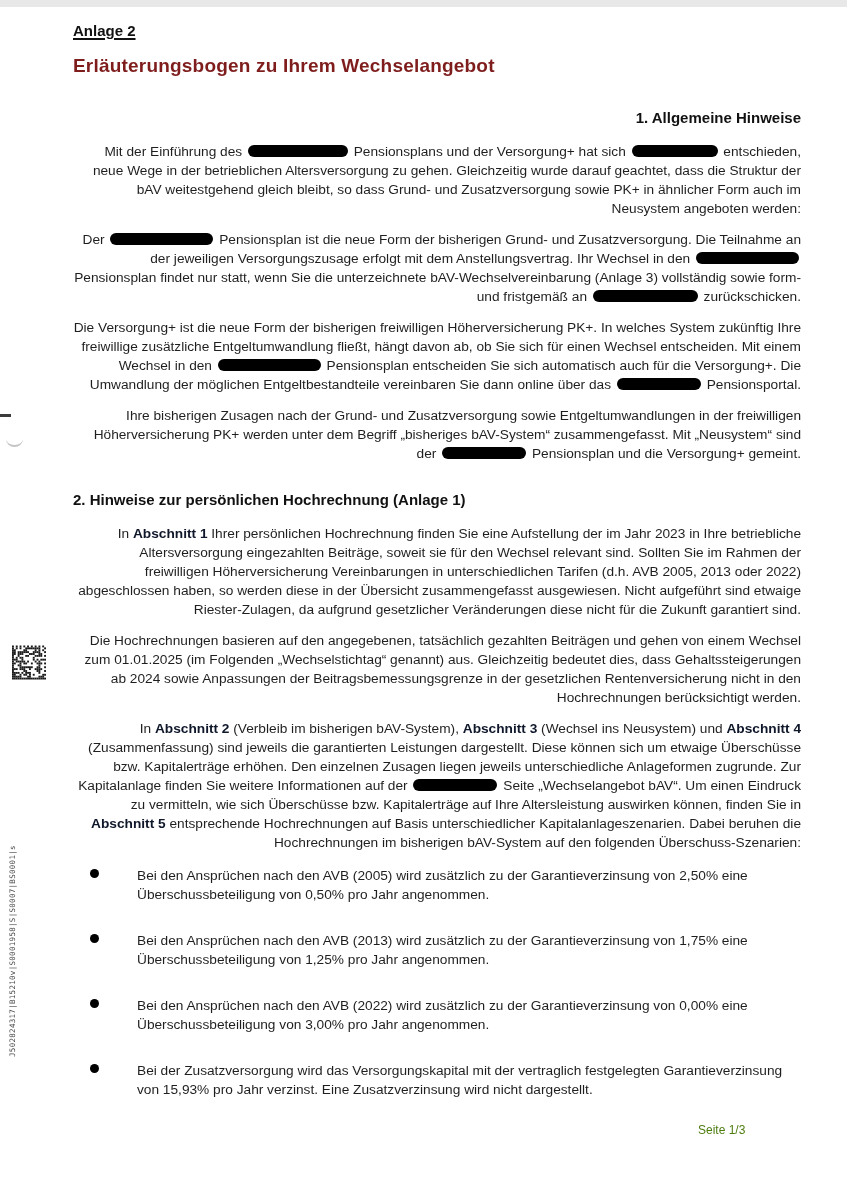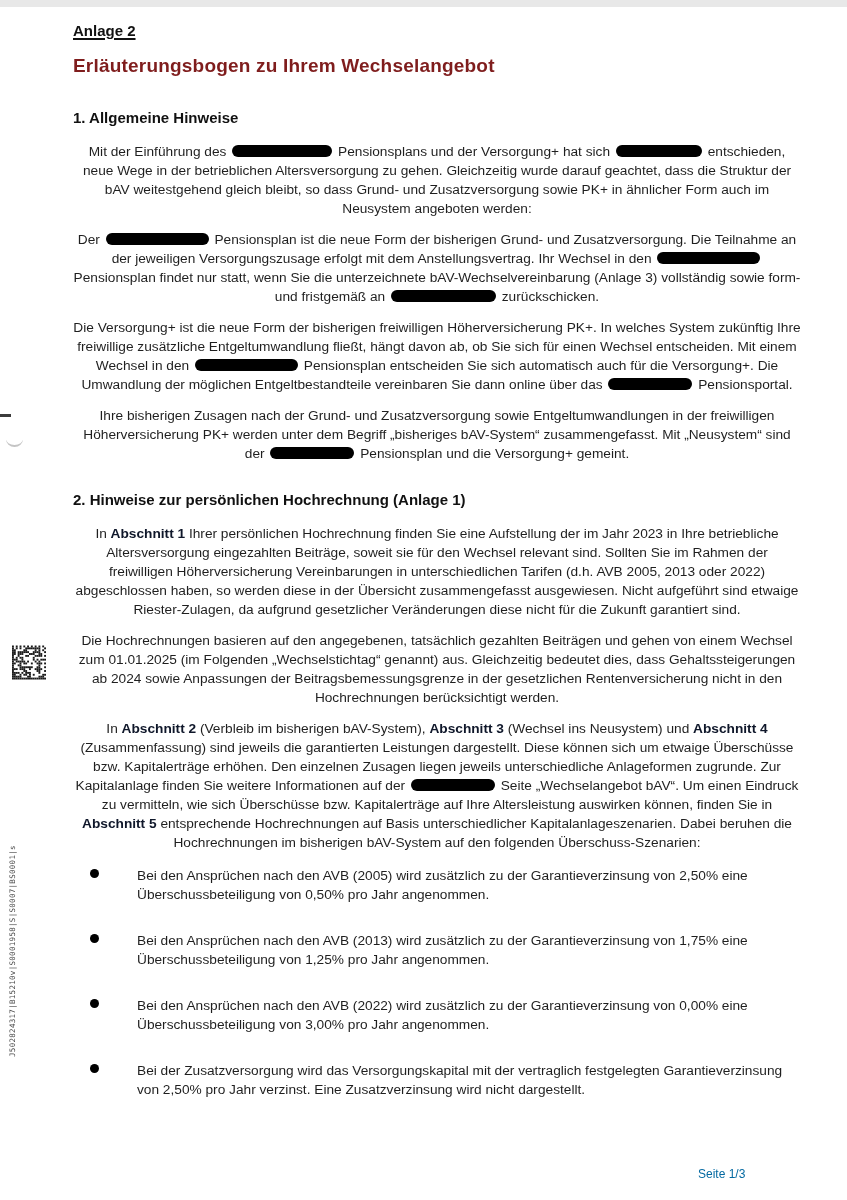--- a/index.html
+++ b/index.html
@@ -35,27 +35,27 @@
     color: #7f1d1d;
     margin: 16px 0 0 0;
     letter-spacing: 0.2px;
   }
   .sec-heading {
     font-size: 15px;
     font-weight: bold;
     color: #111;
     margin: 0;
   }
-  .sec1-heading { margin-top: 32px; }
+  .sec1-heading { margin-top: 32px; text-align: right; }
   .sec2-heading { margin-top: 28px; }
   .para {
     font-size: 13.7px;
     line-height: 19px;
     margin: 12px 0 0 0;
-    text-align: center;
+    text-align: right;
   }
   .para.first { margin-top: 16px; }
   .para strong { font-weight: bold; color: #0f172a; }
   .redact {
     display: inline-block;
     height: 12px;
     background: #000;
     border-radius: 6px;
     vertical-align: -1px;
     margin: 0 2px;
@@ -77,23 +77,23 @@
     left: 17px;
     top: 3px;
     width: 9px;
     height: 9px;
     border-radius: 50%;
     background: #000;
   }
   .page-footer {
     position: absolute;
     left: 698px;
-    top: 1160px;
+    top: 1116px;
     font-size: 12px;
-    color: #0369a1;
+    color: #4d7c0f;
   }
   .barcode {
     position: absolute;
     left: 12px;
     top: 638px;
     width: 34px;
     height: 35px;
     line-height: 0;
   }
   .side-code {
@@ -147,21 +147,21 @@
     <h2 class="sec-heading sec2-heading">2. Hinweise zur persönlichen Hochrechnung (Anlage 1)</h2>
 
     <p class="para first">In <strong>Abschnitt 1</strong> Ihrer persönlichen Hochrechnung finden Sie eine Aufstellung der im Jahr 2023 in Ihre betriebliche Altersversorgung eingezahlten Beiträge, soweit sie für den Wechsel relevant sind. Sollten Sie im Rahmen der freiwilligen Höherversicherung Vereinbarungen in unterschiedlichen Tarifen (d.h. AVB 2005, 2013 oder 2022) abgeschlossen haben, so werden diese in der Übersicht zusammengefasst ausgewiesen. Nicht aufgeführt sind etwaige Riester-Zulagen, da aufgrund gesetzlicher Veränderungen diese nicht für die Zukunft garantiert sind.</p>
     <p class="para">Die Hochrechnungen basieren auf den angegebenen, tatsächlich gezahlten Beiträgen und gehen von einem Wechsel zum 01.01.2025 (im Folgenden „Wechselstichtag“ genannt) aus. Gleichzeitig bedeutet dies, dass Gehaltssteigerungen ab 2024 sowie Anpassungen der Beitragsbemessungsgrenze in der gesetzlichen Rentenversicherung nicht in den Hochrechnungen berücksichtigt werden.</p>
     <p class="para">In <strong>Abschnitt 2</strong> (Verbleib im bisherigen bAV-System), <strong>Abschnitt 3</strong> (Wechsel ins Neusystem) und <strong>Abschnitt 4</strong> (Zusammenfassung) sind jeweils die garantierten Leistungen dargestellt. Diese können sich um etwaige Überschüsse bzw. Kapitalerträge erhöhen. Den einzelnen Zusagen liegen jeweils unterschiedliche Anlageformen zugrunde. Zur Kapitalanlage finden Sie weitere Informationen auf der <span class="redact" style="width: 84px;"></span> Seite „Wechselangebot bAV“. Um einen Eindruck zu vermitteln, wie sich Überschüsse bzw. Kapitalerträge auf Ihre Altersleistung auswirken können, finden Sie in <strong>Abschnitt 5</strong> entsprechende Hochrechnungen auf Basis unterschiedlicher Kapitalanlageszenarien. Dabei beruhen die Hochrechnungen im bisherigen bAV-System auf den folgenden Überschuss-Szenarien:</p>
 
     <ul class="bullets">
       <li><span class="dot"></span><span>Bei den Ansprüchen nach den AVB (2005) wird zusätzlich zu der Garantieverzinsung von 2,50% eine Überschussbeteiligung von 0,50% pro Jahr angenommen.</span></li>
       <li><span class="dot"></span><span>Bei den Ansprüchen nach den AVB (2013) wird zusätzlich zu der Garantieverzinsung von 1,75% eine Überschussbeteiligung von 1,25% pro Jahr angenommen.</span></li>
       <li><span class="dot"></span><span>Bei den Ansprüchen nach den AVB (2022) wird zusätzlich zu der Garantieverzinsung von 0,00% eine Überschussbeteiligung von 3,00% pro Jahr angenommen.</span></li>
-      <li><span class="dot"></span><span>Bei der Zusatzversorgung wird das Versorgungskapital mit der vertraglich festgelegten Garantieverzinsung von 2,50% pro Jahr verzinst. Eine Zusatzverzinsung wird nicht dargestellt.</span></li>
+      <li><span class="dot"></span><span>Bei der Zusatzversorgung wird das Versorgungskapital mit der vertraglich festgelegten Garantieverzinsung von 15,93% pro Jahr verzinst. Eine Zusatzverzinsung wird nicht dargestellt.</span></li>
     </ul>
 
   </div>
 
   <div class="barcode"><svg width="34" height="35" viewBox="0 0 36 36" xmlns="http://www.w3.org/2000/svg" fill="#1a1a1a">
         <rect x="0" y="0" width="2" height="2"></rect>
         <rect x="4" y="0" width="2" height="2"></rect>
         <rect x="8" y="0" width="2" height="2"></rect>
         <rect x="12" y="0" width="2" height="2"></rect>
         <rect x="16" y="0" width="2" height="2"></rect>

